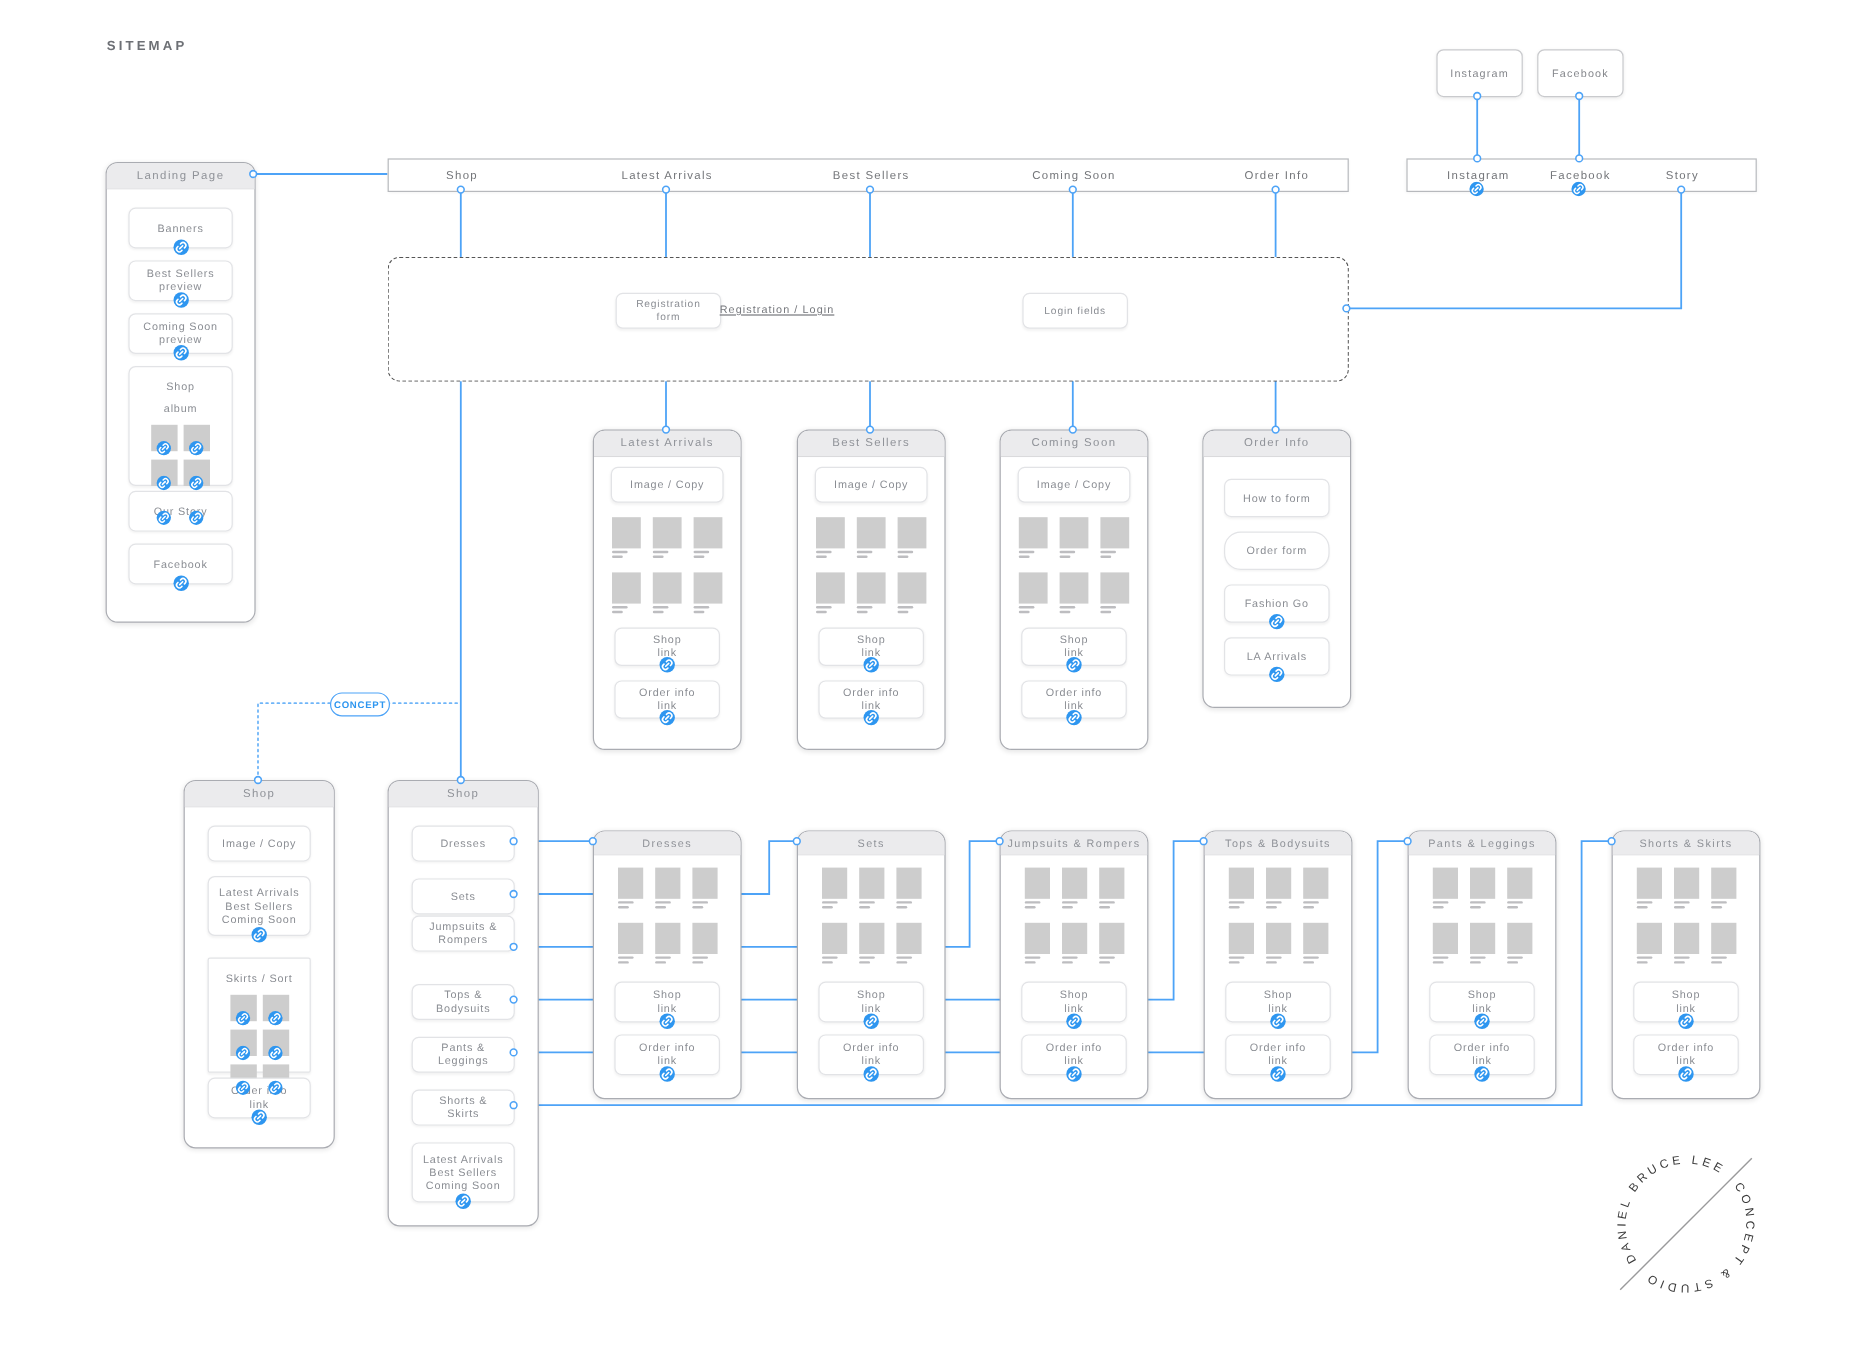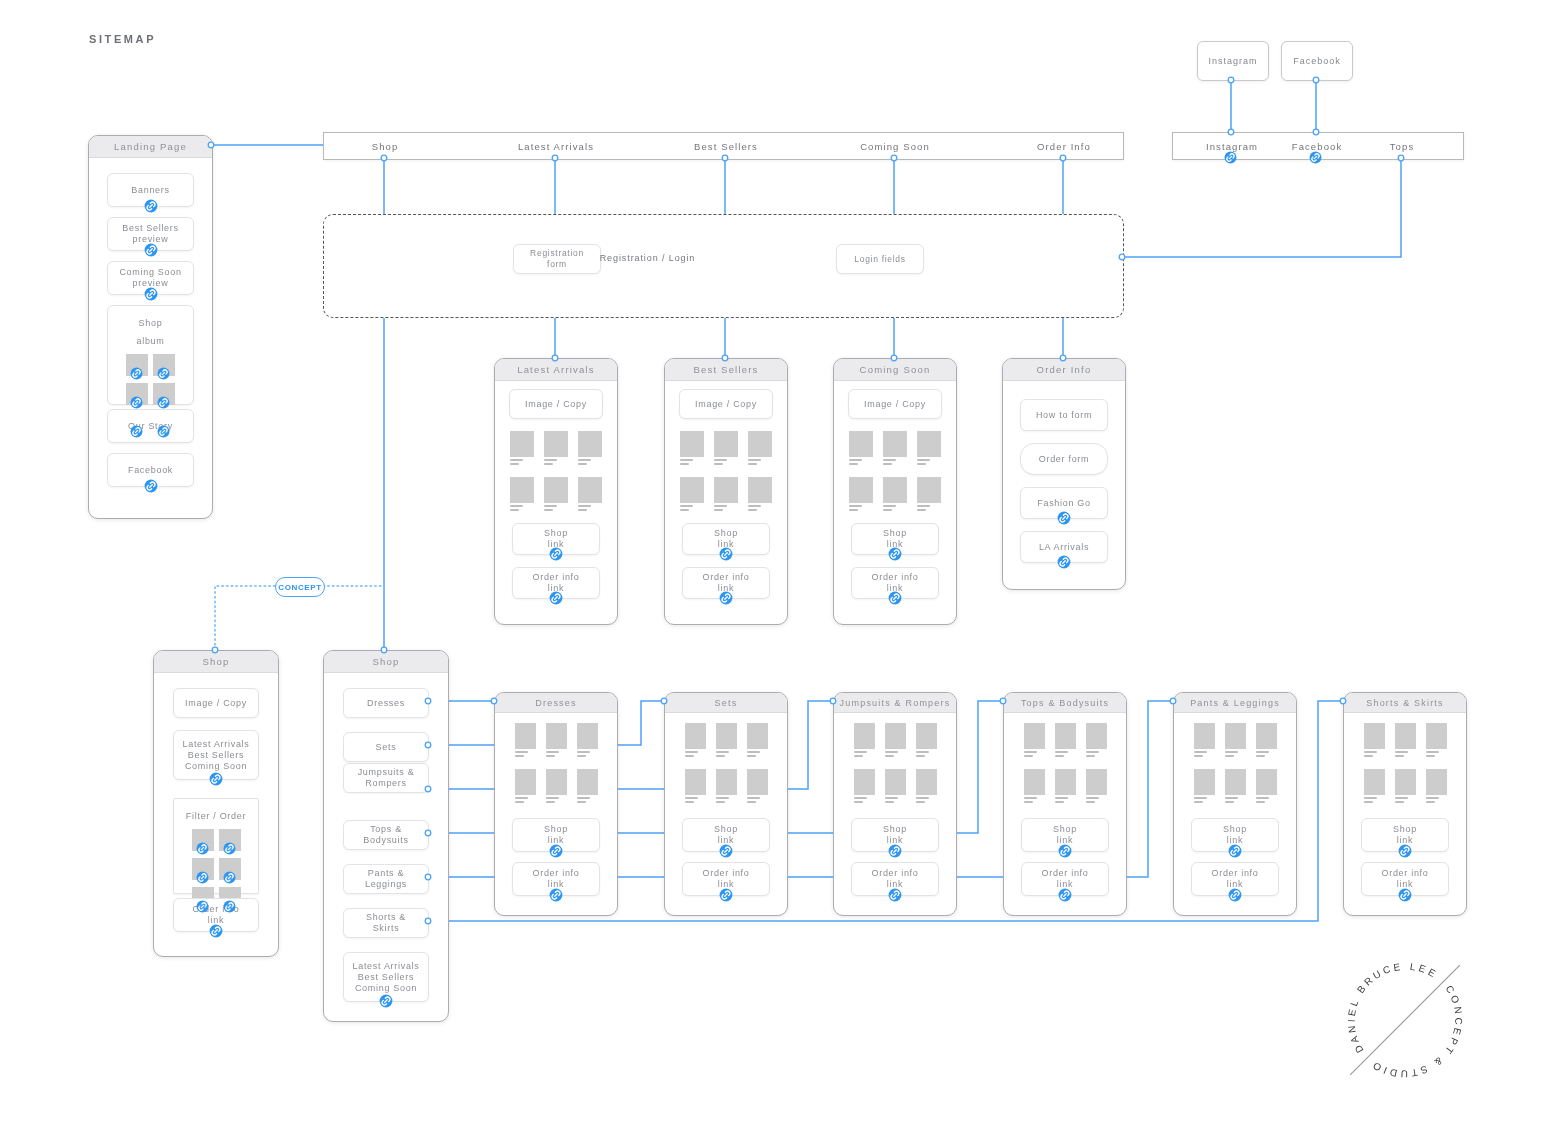--- a/index.html
+++ b/index.html
@@ -36,21 +36,21 @@
   .ct .thumb .ph{width:21px;height:26px;}
   .mini{position:relative;width:22px;height:22px;background:#cdcdcd;}
   .mini .li{left:4px;bottom:-4px;transform:none;width:13px;height:13px;}
   .minigrid{display:flex;flex-wrap:wrap;column-gap:5px;row-gap:7px;justify-content:center;
        margin-top:6px;padding:0 6px;}
   
   .dashbox{position:absolute;left:323px;top:214px;width:799px;height:102px;background:#fff;
        border:1.5px dashed #555;border-radius:10px;z-index:2;}
   .dashbox .node span{font-size:8.5px;}
   .rlabel{position:absolute;left:648px;top:251px;width:155px;text-align:center;font-size:9px;
-       color:#76787d;letter-spacing:.9px;}
+       color:#76787d;letter-spacing:.9px;text-decoration:underline;}
   
   .option{position:absolute;left:275px;top:577px;width:48px;height:18px;background:#fff;
        border:1.5px solid #4da3f7;border-radius:10px;display:flex;align-items:center;
        justify-content:center;font-size:8px;font-weight:700;color:#2e96f0;
        letter-spacing:.6px;z-index:2;}
   
   .eyebrow{position:absolute;left:89px;top:33px;font-size:11px;font-weight:600;
        letter-spacing:2.6px;color:#6d7075;}
   .sitetitle{position:absolute;left:86px;top:44px;font-size:35px;font-weight:400;
        letter-spacing:2px;color:#97999c;}
@@ -112,21 +112,21 @@
   <b style="left:61px;">Shop</b>
   <b style="left:232px;">Latest Arrivals</b>
   <b style="left:402px;">Best Sellers</b>
   <b style="left:571px;">Coming Soon</b>
   <b style="left:740px;">Order Info</b>
 </div>
 
 <div class="bar" style="left:1172px;top:132px;width:290px;height:26px;">
   <b style="left:59px;">Instagram</b>
   <b style="left:144px;">Facebook</b>
-  <b style="left:229px;">Tops</b>
+  <b style="left:229px;">Story</b>
 </div>
 <svg class="baric" style="left:1224px;top:151px;">
       <use href="#icon-link"></use>
     </svg>
 <svg class="baric" style="left:1309px;top:151px;">
       <use href="#icon-link"></use>
     </svg>
 
 <div class="card" style="left:88px;top:135px;width:123px;height:382px;">
   <div class="chead">
@@ -198,21 +198,21 @@
         </svg>
   </div>
 </div>
 
 <div class="dashbox">
   <div class="node" style="left:189px;top:29px;width:86px;height:28px;">
     <span>Registration
 form</span>
   </div>
   <div class="rlabel" style="left:246px;top:38px;">Registration / Login</div>
-  <div class="node" style="left:512px;top:29px;width:86px;height:28px;text-align:right;">
+  <div class="node" style="left:528px;top:29px;width:86px;height:28px;text-align:right;">
     <span>Login fields</span>
   </div>
 </div>
 
 <div class="card pg" style="left:494px;top:358px;width:122px;height:265px;">
   <div class="chead">
         <span>Latest Arrivals</span>
       </div>
   <div class="node" style="left:14px;right:14px;top:30px;height:28px;">
         <span>Image / Copy</span>
@@ -410,21 +410,21 @@
       </div>
   <div class="node" style="left:19px;right:19px;top:79px;height:48px;">
     <span>Latest Arrivals
 Best Sellers
 Coming Soon</span>
         <svg class="li">
           <use href="#icon-link"></use>
         </svg>
   </div>
   <div class="node" style="left:19px;right:19px;top:147px;height:88px;display:block;padding-top:6px;border-radius:2px;">
-    <span>Filter / Order</span>
+    <span>Skirts / Sort</span>
     <div class="minigrid">
       <div class="mini">
             <svg class="li">
               <use href="#icon-link"></use>
             </svg>
           </div>
       <div class="mini">
             <svg class="li">
               <use href="#icon-link"></use>
             </svg>

